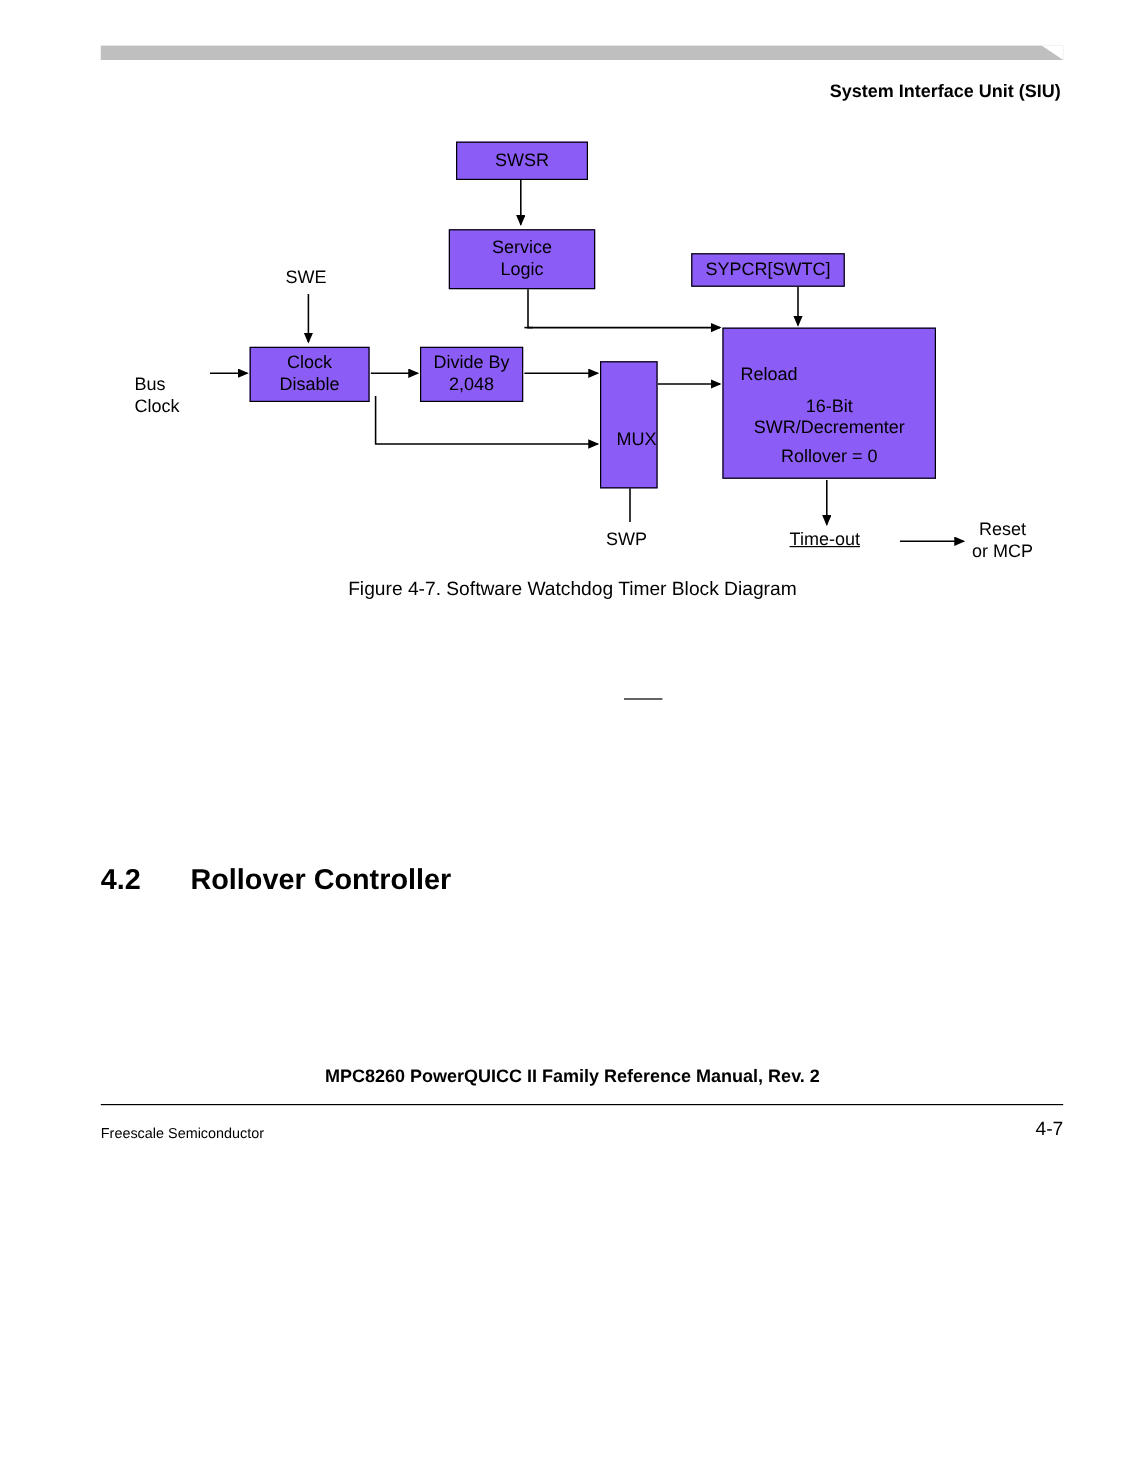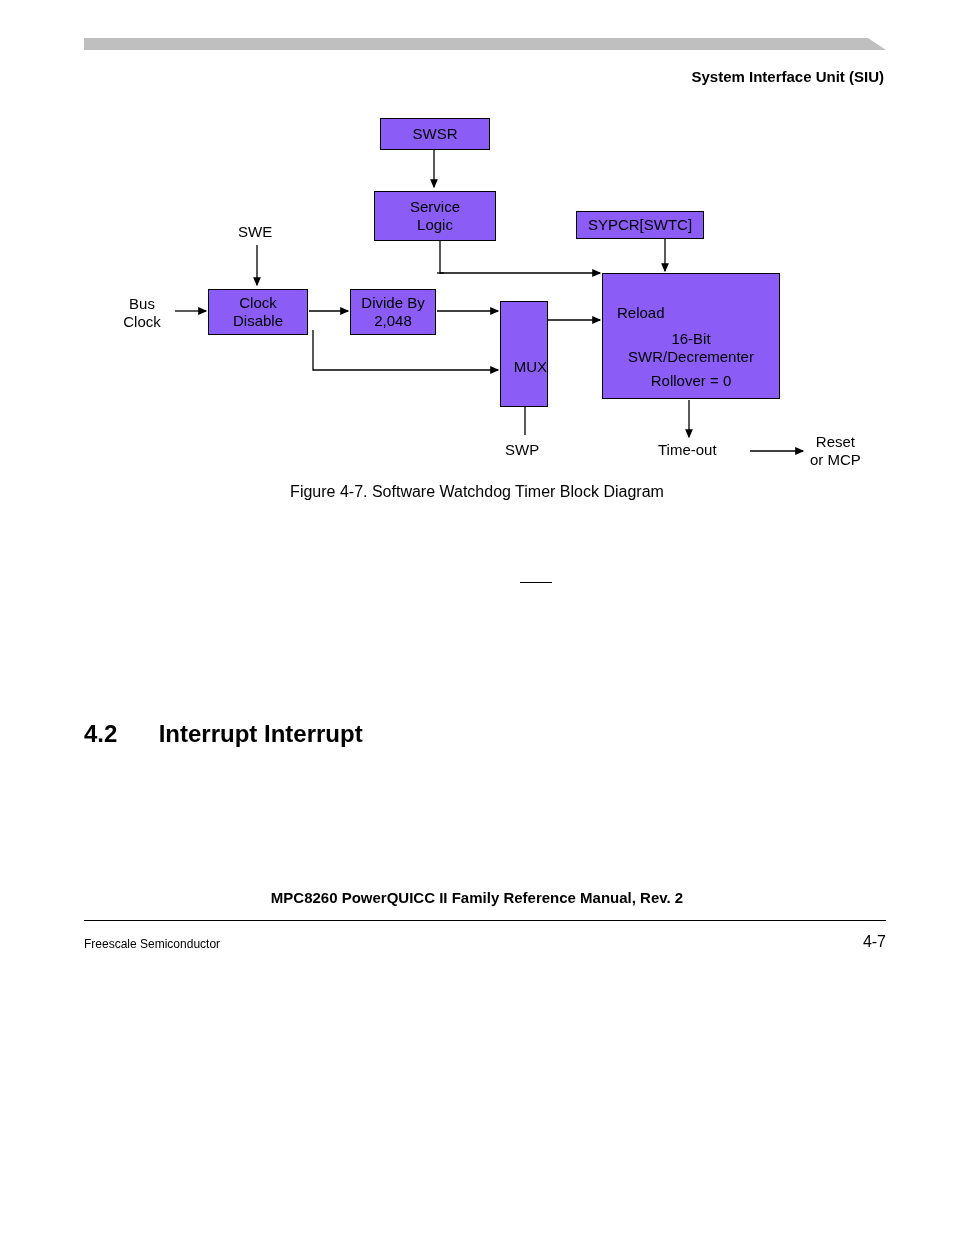--- a/index.html
+++ b/index.html
@@ -178,21 +178,21 @@
       <span>SWSR</span>
     </div>
 
     <div class="box" style="left:274px; top:76px; width:120px; height:48px; white-space:pre;">
       <span>Service
 Logic</span>
     </div>
 
     <div class="lbl" style="left:138px; top:108px;">SWE</div>
 
-    <div class="lbl" style="left:12px; top:180px; text-align:center; width:60px; white-space:pre;">Bus
+    <div class="lbl" style="left:12px; top:197px; text-align:left; width:60px; white-space:pre;">Bus
 Clock</div>
 
     <div class="box" style="left:108px; top:174px; width:98px; height:44px; white-space:pre;">
       <span>Clock
 Disable</span>
     </div>
 
     <div class="box" style="left:250px; top:174px; width:84px; height:44px; white-space:pre;">
       <span>Divide By
 2,048</span>
@@ -208,34 +208,34 @@
 
     <div class="box" style="left:502px; top:158px; width:176px; height:124px; display:block; text-align:left; padding:0;">
       <div style="position:absolute; top:30px; left:14px;">Reload</div>
       <div style="position:absolute; top:56px; left:0; right:0; text-align:center; white-space:pre;">16-Bit
 SWR/Decrementer</div>
       <div style="position:absolute; bottom:8px; left:0; right:0; text-align:center;">Rollover = 0</div>
     </div>
 
     <div class="lbl" style="left:405px; top:326px;">SWP</div>
 
-    <div class="lbl" style="left:558px; top:326px;">Time-out</div>
+    <div class="lbl" style="left:558px; top:326px;text-decoration:underline;">Time-out</div>
 
     <div class="lbl" style="left:710px; top:318px; white-space:pre;">Reset
 or MCP</div>
 
   </div>
 
   <div class="fig-caption">Figure 4-7. Software Watchdog Timer Block Diagram</div>
 
   <div class="mid-dash"></div>
 
   <div class="section-heading">
     <span class="num">4.2</span>
-    <span>Interrupt Interrupt</span>
+    <span>Rollover Controller</span>
   </div>
 
   <div class="footer-title">MPC8260 PowerQUICC II Family Reference Manual, Rev. 2</div>
   <div class="footer-rule"></div>
   <div class="footer-left">Freescale Semiconductor</div>
   <div class="footer-right">4-7</div>
 
 </div>
 
 </body></html>

